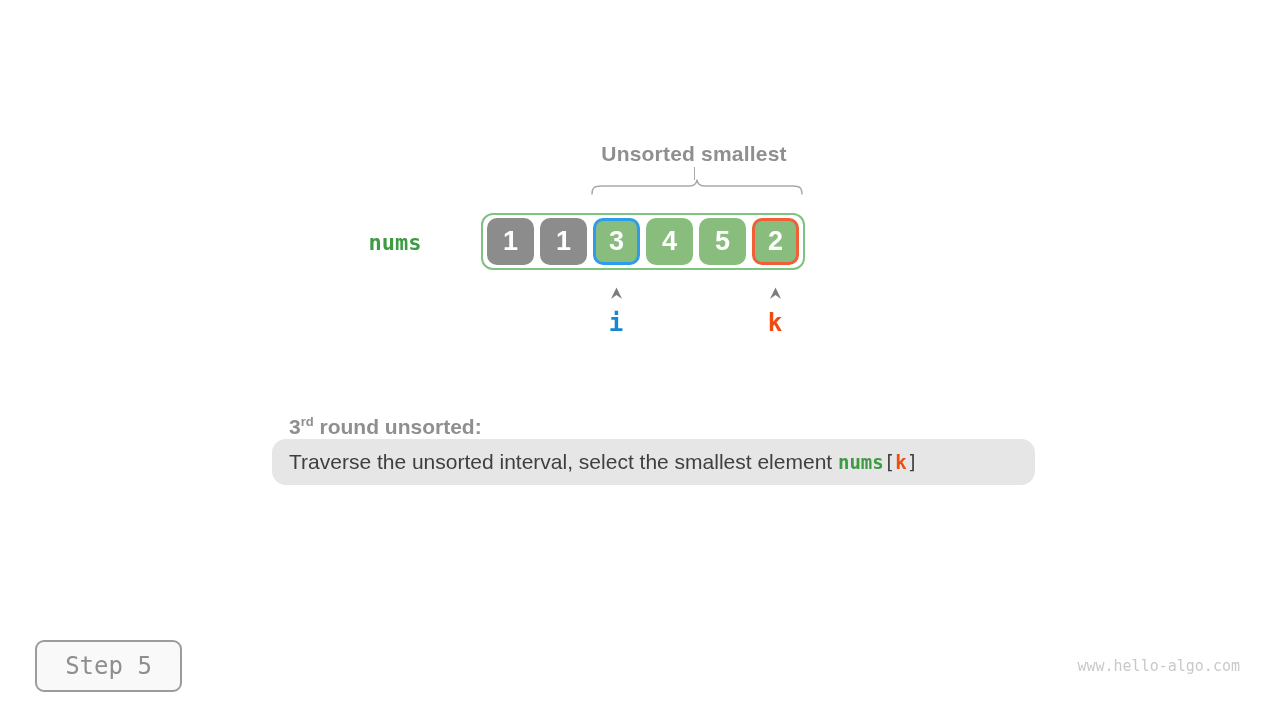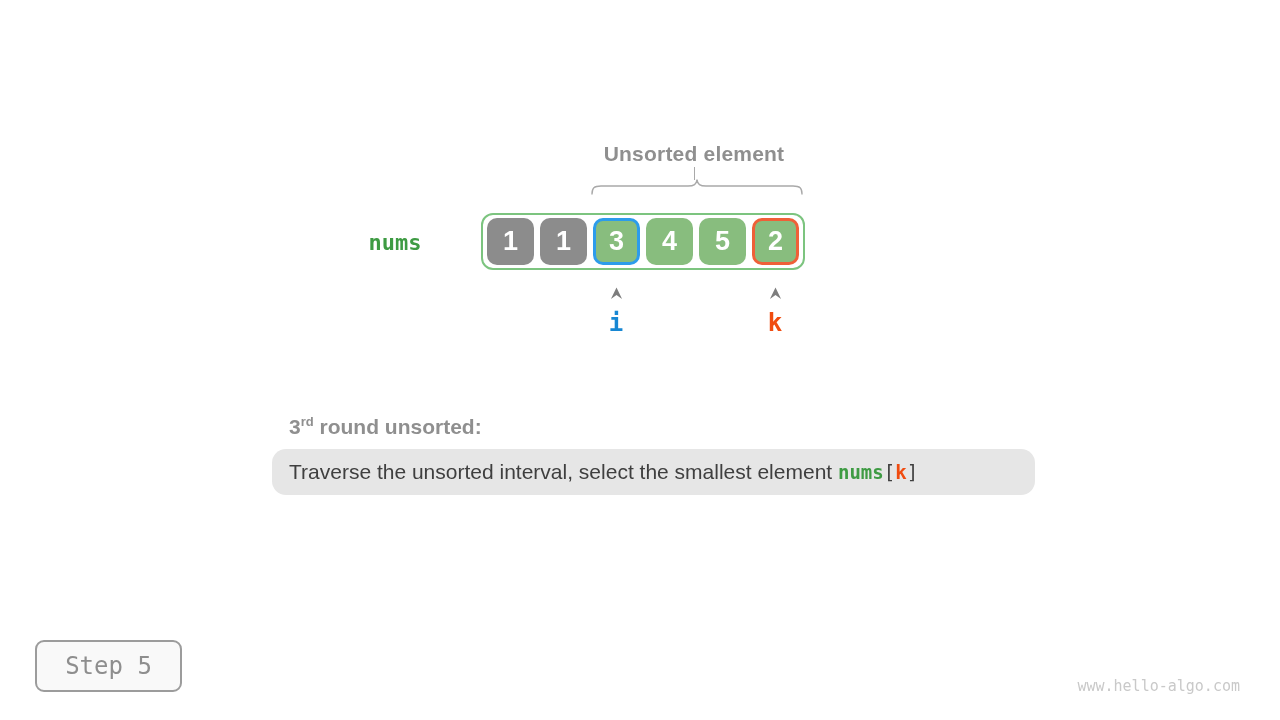--- a/index.html
+++ b/index.html
@@ -71,50 +71,50 @@
   .label-i{left:604px;color:var(--pointer-blue);}
   .label-k{left:763px;color:var(--pointer-orange);}
 
   .round-label{
     left:289px;top:414px;
     font-size:21px;font-weight:bold;color:var(--heading-gray);
   }
   .round-label sup{font-size:13px;text-align:right;}
 
   .desc-box{
-    left:272px;top:449px;width:763px;height:46px;
+    left:272px;top:439px;width:763px;height:46px;
     background:var(--box-gray);border-radius:14px;
     display:flex;align-items:center;padding-left:17px;box-sizing:border-box;
     font-size:21px;color:var(--text-dark);white-space:pre;
   }
   .desc-box .code{
     font-family:"DejaVu Sans Mono",monospace;font-size:19px;
   }
   .desc-box .code.green{color:var(--code-green);font-weight:bold;}
   .desc-box .code.orange{color:var(--pointer-orange);font-weight:bold;}
   .desc-box .code.dark{color:var(--text-dark);}
 
   .step-badge{
     left:35px;top:640px;width:147px;height:52px;box-sizing:border-box;
     background:var(--badge-bg);border:2px solid var(--badge-border);border-radius:9px;
     display:flex;align-items:center;justify-content:center;
     font-family:"DejaVu Sans Mono",monospace;font-weight:normal;
     font-size:24px;color:var(--badge-gray);
   }
 
   .watermark{
-    right:40px;top:677px;
+    right:40px;top:657px;
     font-family:"DejaVu Sans Mono",monospace;font-size:15px;
     color:var(--watermark-gray);
   }
 </style>
 </head>
 <body>
 
-<div class="abs interval-title">Unsorted element</div>
+<div class="abs interval-title">Unsorted smallest</div>
 
 <div class="abs interval-connector"></div>
 
 <svg class="abs brace" width="212" height="16" viewBox="0 0 212 16">
   <path d="M 1 15 C 1 9 3 7 10 7 L 97 7 C 103 7 105.5 5.5 106 0.5 C 106.5 5.5 109 7 115 7 L 202 7 C 209 7 211 9 211 15" fill="none" stroke="#a9a9a9" stroke-width="1.4" stroke-linecap="round"></path>
 </svg>
 
 <div class="abs nums-label">nums</div>
 
 <div class="abs array">

